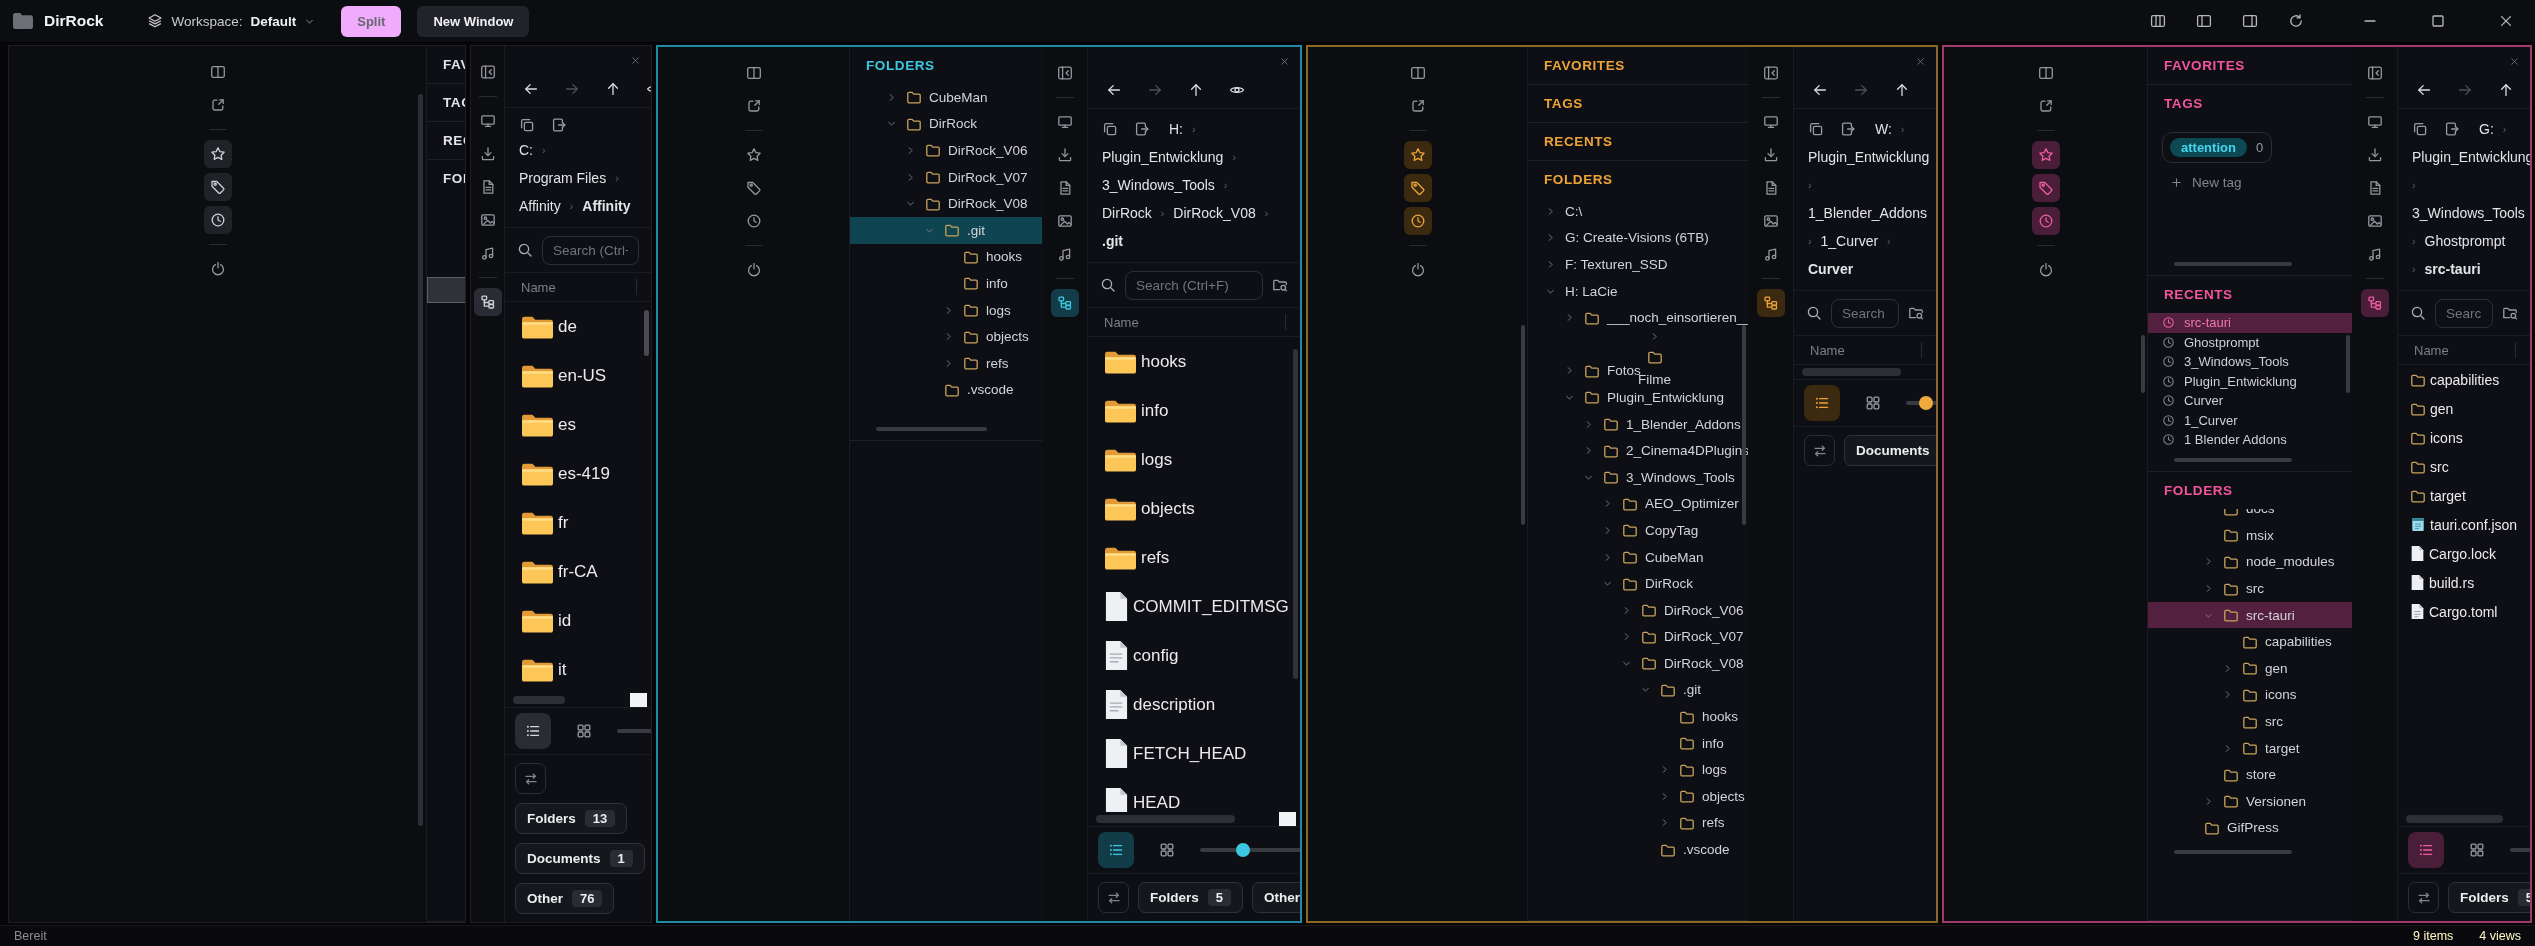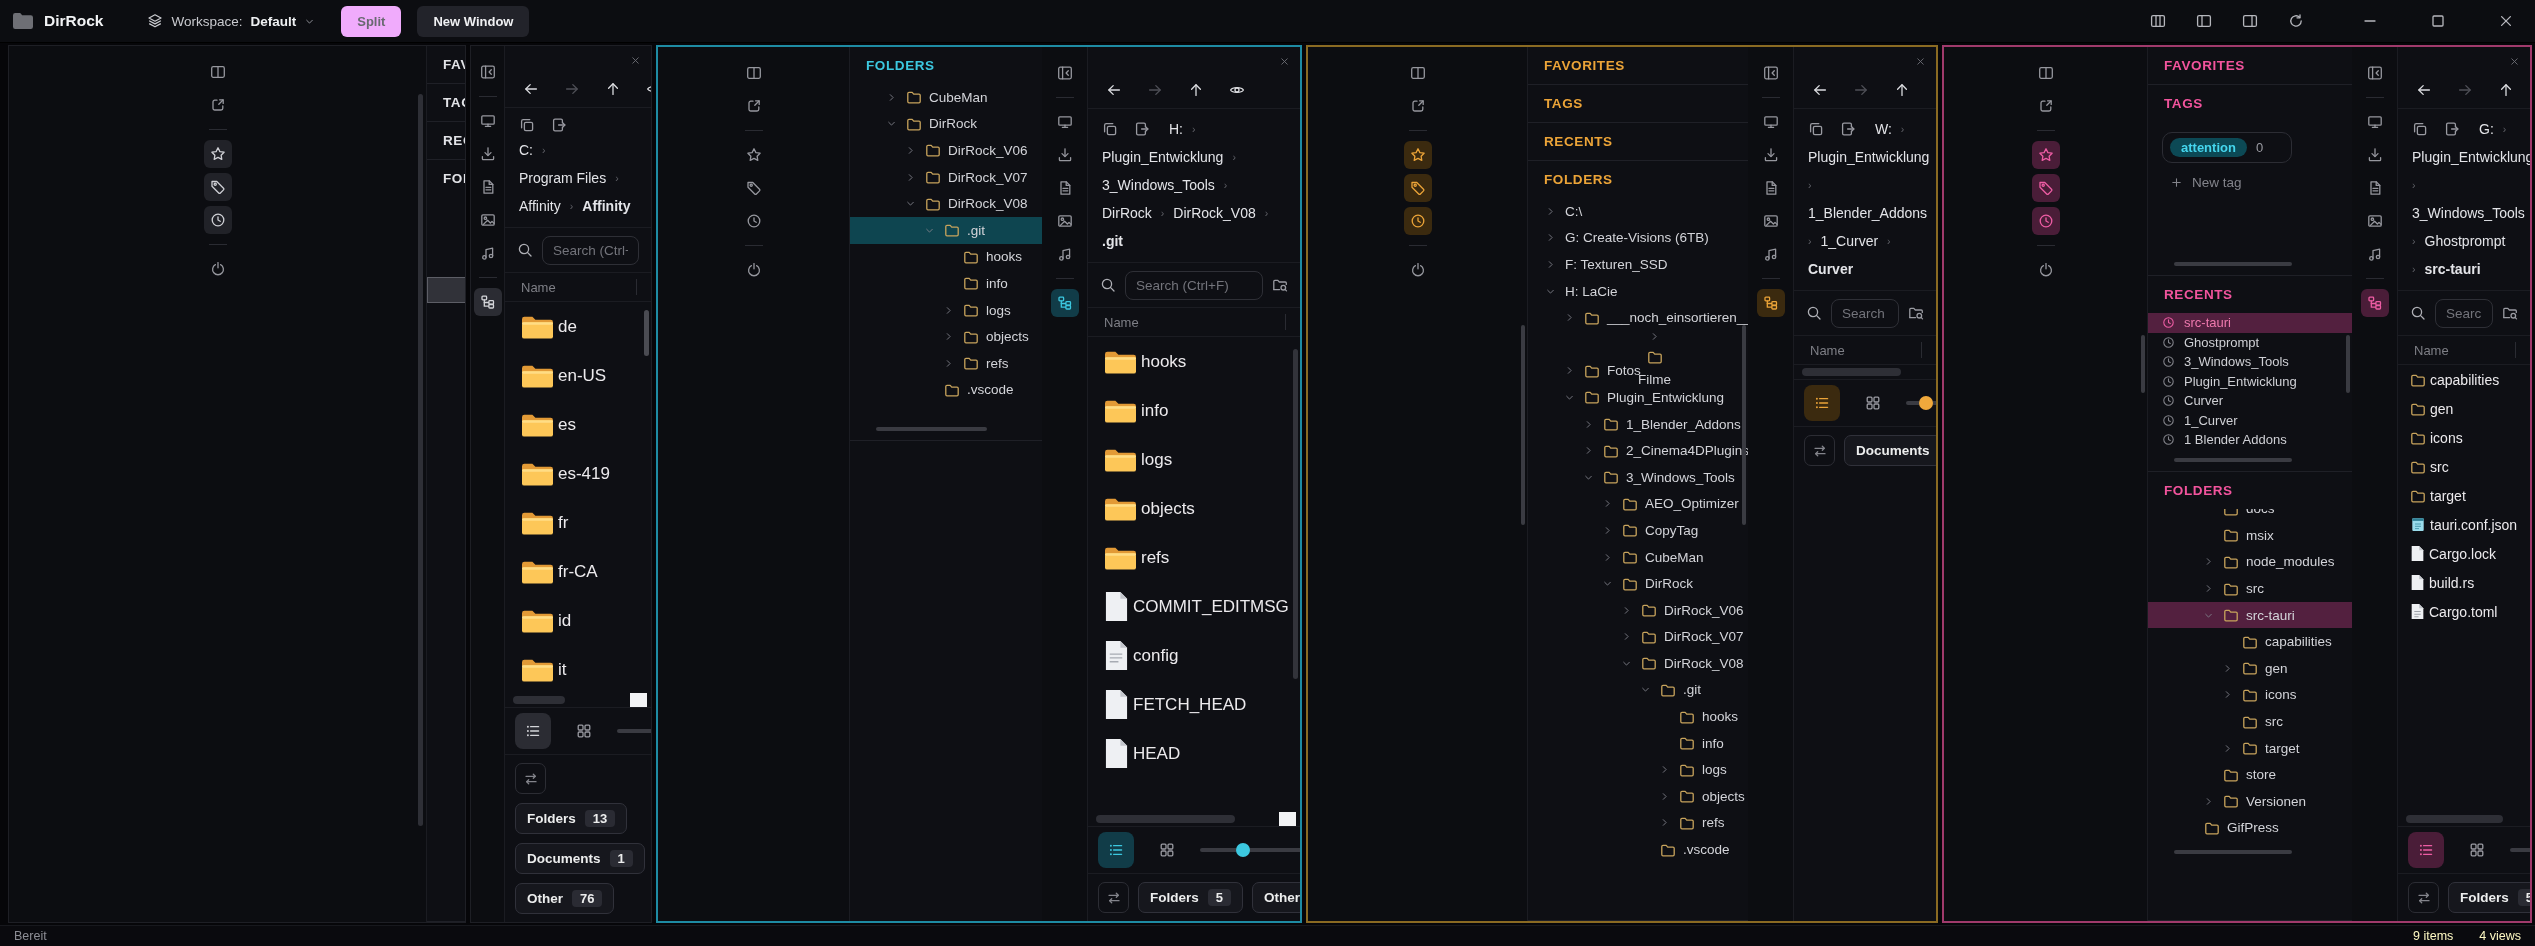--- a/index.html
+++ b/index.html
@@ -47,21 +47,21 @@
   .trow { height:26.6px; display:flex; align-items:center; gap:7px; font-size:13.5px;
     color:#d3d4d9; white-space:nowrap; cursor:pointer; }
   .trow .chev { width:16px; color:#80818a; flex:none; display:flex; justify-content:center; }
   .trow .fico { color:#c8a45c; flex:none; }
   .trow.sel1 { background:#313239; outline:1px solid #5d5e66; outline-offset:-1px; }
   .hbar { height:4px; background:#3a3b42; border-radius:2px; margin:8px 18px 9px 26px; width:58%; flex:none; }
   .filler { flex:1; }
 
   
   .tagrow { display:flex; align-items:center; margin:10px 14px 2px; }
-  .tagbox { display:flex; align-items:center; gap:9px; border:1px solid #2c2d34; border-radius:10px; padding:5px 28px 5px 7px; }
+  .tagbox { display:flex; align-items:center; gap:9px; border:1px solid #2c2d34; border-radius:10px; padding:5px 8px 5px 7px; }
   .tagpill { background:#0c4955; color:#45d6ee; font-weight:bold; font-size:13px; padding:2px 11px; border-radius:11px; }
   .tagcount { color:#9a9ba2; font-size:13px; }
   .newtag { display:flex; align-items:center; gap:9px; color:#83848b; font-size:13.5px; margin:12px 0 0 22px; }
   .rrow { height:19.5px; display:flex; align-items:center; gap:9px; font-size:13px; color:#cfd0d5;
     padding-left:14px; white-space:nowrap; }
   .rrow .ic { color:#83848b; }
 
   
   .brwc { flex:1; display:flex; flex-direction:column; overflow:hidden; min-width:0; }
   .b-close { height:24px; display:flex; justify-content:flex-end; align-items:center; padding:4px 10px 0; flex:none; }
@@ -1019,20 +1019,30 @@
                 <path stroke="#a7abb3" stroke-width="1.4" d="M6 14.5h13M6 18.5h13M6 22.5h9"></path>
               </svg>
             </span>
             <span>config</span>
           </div>
           <div class="frow">
             <span class="ic">
               <svg width="25" height="31" viewBox="0 0 26 32">
                 <path fill="#eef0f3" d="M2 1h15l7 7v23H2z"></path>
                 <path fill="#c3c6cc" d="M17 1l7 7h-7z"></path>
+                <path stroke="#a7abb3" stroke-width="1.4" d="M6 14.5h13M6 18.5h13M6 22.5h9"></path>
+              </svg>
+            </span>
+            <span>description</span>
+          </div>
+          <div class="frow">
+            <span class="ic">
+              <svg width="25" height="31" viewBox="0 0 26 32">
+                <path fill="#eef0f3" d="M2 1h15l7 7v23H2z"></path>
+                <path fill="#c3c6cc" d="M17 1l7 7h-7z"></path>
               </svg>
             </span>
             <span>FETCH_HEAD</span>
           </div>
           <div class="frow">
             <span class="ic">
               <svg width="25" height="31" viewBox="0 0 26 32">
                 <path fill="#eef0f3" d="M2 1h15l7 7v23H2z"></path>
                 <path fill="#c3c6cc" d="M17 1l7 7h-7z"></path>
               </svg>

